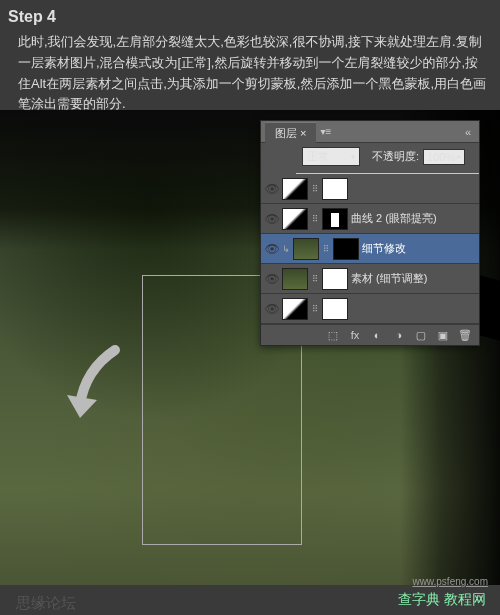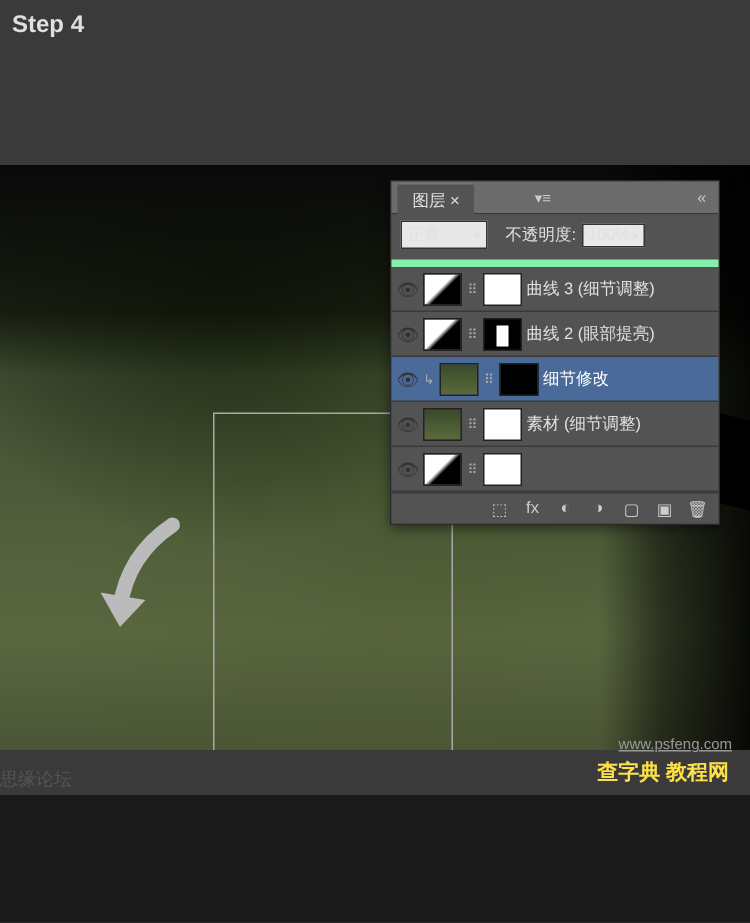--- a/index.html
+++ b/index.html
@@ -1,39 +1,39 @@
 <!DOCTYPE html>
 <html><head>
 <meta charset="utf-8">
 <style>
 * { margin: 0; padding: 0; box-sizing: border-box; }
 body { width: 500px; height: 615px; background: #1a1a1a; font-family: "Microsoft YaHei", sans-serif; overflow: hidden; position: relative; }
-.page { width: 500px; height: 530px; background: #3a3a3a; position: relative; }
+.page { width: 500px; height: 615px; background: #3a3a3a; position: relative; }
 .step-label { position: absolute; top: 8px; left: 8px; color: #e0e0e0; font-size: 16px; font-weight: bold; }
 .instructions { position: absolute; top: 32px; left: 18px; right: 10px; color: #dcdcdc; font-size: 13px; line-height: 1.6; }
 .canvas-area { position: absolute; top: 110px; left: 0; right: 0; bottom: 30px; background: linear-gradient(to bottom, #2a3520 0%, #3a4530 20%, #4a5838 50%, #5a6840 80%, #4a5535 100%); overflow: hidden; }
 .texture { position: absolute; inset: 0; background: 
   radial-gradient(ellipse at 30% 20%, rgba(20,30,10,0.8) 0%, transparent 40%),
   radial-gradient(ellipse at 70% 40%, rgba(60,80,40,0.5) 0%, transparent 50%),
   radial-gradient(ellipse at 50% 70%, rgba(80,90,50,0.4) 0%, transparent 60%);
 }
 .dark-top { position: absolute; top: 0; left: 0; right: 0; height: 140px; background: linear-gradient(to bottom, #0a0a0a 0%, rgba(10,15,5,0.7) 70%, transparent 100%); }
 .black-shape { position: absolute; top: 150px; left: 260px; width: 120px; height: 60px; background: #000; transform: skewY(-15deg); }
 .black-shape2 { position: absolute; top: 160px; right: 0; width: 80px; height: 60px; background: #000; transform: skewY(15deg); }
 .black-side { position: absolute; top: 0; right: 0; width: 100px; height: 100%; background: linear-gradient(to left, rgba(0,0,0,0.9) 0%, rgba(0,0,0,0.5) 60%, transparent 100%); }
 .selection-box { position: absolute; top: 165px; left: 142px; width: 160px; height: 270px; border: 1px solid #aaa; background: transparent; }
 .arrow { position: absolute; top: 230px; left: 55px; width: 80px; height: 100px; }
 .arrow svg { width: 100%; height: 100%; }
 
 .layers-panel { position: absolute; top: 120px; right: 20px; width: 220px; background: #535353; border: 1px solid #2a2a2a; box-shadow: 0 2px 8px rgba(0,0,0,0.5); font-size: 11px; color: #000; }
-.panel-header { display: flex; align-items: center; background: #6b6b6b; height: 22px; padding: 0 4px; border-bottom: 1px solid #3a3a3a; gap: 36px; }
+.panel-header { display: flex; align-items: center; background: #6b6b6b; height: 22px; padding: 0 4px; border-bottom: 1px solid #3a3a3a; }
 .panel-tab { background: #535353; padding: 3px 10px; color: #e0e0e0; font-size: 11px; border-top: 1px solid #777; margin-top: 2px; }
 .panel-close { margin-left: auto; color: #ccc; cursor: pointer; padding: 0 4px; }
 .panel-menu { color: #ccc; cursor: pointer; padding: 0 4px; font-size: 10px; }
-.panel-controls { background: #535353; padding: 4px 6px; border-bottom: 5px solid #86efac; }
+.panel-controls { background: #535353; padding: 4px 6px; border-bottom: 1px solid #86efac; margin-left: 35px; }
 .ctrl-row { display: flex; align-items: center; gap: 4px; margin-bottom: 3px; color: #e0e0e0; }
 .blend-select { background: #e8e8e8; border: 1px solid #333; padding: 1px 4px; font-size: 11px; width: 58px; display: flex; align-items: center; justify-content: space-between; }
 .opacity-label { font-size: 11px; margin-left: 8px; }
 .opacity-val { background: #e8e8e8; border: 1px solid #333; padding: 1px 3px; font-size: 11px; width: 42px; display: flex; align-items: center; justify-content: space-between; }
 .lock-icons { display: flex; gap: 3px; }
 .lock-icon { width: 14px; height: 14px; background: #888; border: 1px solid #555; display: flex; align-items: center; justify-content: center; font-size: 9px; }
 .layers-list { background: #535353; max-height: 200px; overflow: hidden; }
 .layer-row { display: flex; align-items: center; height: 30px; border-bottom: 1px solid #3a3a3a; padding: 2px 4px; gap: 3px; }
 .layer-row.selected { background: #4a6a9a; color: #fff; }
 .vis-icon { width: 14px; height: 14px; display: flex; align-items: center; justify-content: center; font-size: 12px; color: #333; }
@@ -43,30 +43,31 @@
 .layer-thumb.mask-black { background: #000; }
 .layer-thumb.mask-partial { background: #000; position: relative; }
 .layer-thumb.mask-partial::after { content: ''; position: absolute; left: 8px; top: 4px; width: 8px; height: 14px; background: #fff; }
 .layer-thumb.img { background: linear-gradient(to bottom, #3a4a2a, #5a6a3a); }
 .layer-link { width: 8px; font-size: 9px; color: #aaa; text-align: center; }
 .layer-name { font-size: 11px; color: #e0e0e0; white-space: nowrap; overflow: hidden; }
 .layer-row.selected .layer-name { color: #fff; }
 .panel-footer { display: flex; align-items: center; justify-content: flex-end; gap: 6px; padding: 3px 6px; background: #535353; border-top: 1px solid #3a3a3a; }
 .footer-icon { width: 16px; height: 14px; color: #ccc; font-size: 11px; display: flex; align-items: center; justify-content: center; cursor: pointer; }
 
-.watermark { position: absolute; bottom: 6px; right: 14px; color: #fde047; font-size: 14px; font-weight: bold; }
-.footer-text { position: absolute; bottom: 2px; left: 0; color: #555; font-size: 12px; text-align: right; }
+.watermark { position: absolute; bottom: 6px; right: 14px; color: #86efac; font-size: 14px; font-weight: normal; }
+.footer-text { position: absolute; bottom: 2px; left: 16px; color: #555; font-size: 15px; text-align: right; }
 .footer-url { position: absolute; bottom: 28px; right: 12px; color: #999; font-size: 10px; text-decoration: underline; }
 .chevron { font-size: 8px; }
 </style>
 </head>
 <body>
 
 <div class="page">
   <div class="step-label">Step 4</div>
+  <div class="instructions">此时,我们会发现,左肩部分裂缝太大,色彩也较深,很不协调,接下来就处理左肩.复制一层素材图片,混合模式改为[正常],然后旋转并移动到一个左肩裂缝较少的部分,按住Alt在两层素材之间点击,为其添加一个剪切蒙板,然后添加一个黑色蒙板,用白色画笔涂出需要的部分.</div>
 
   <div class="canvas-area">
     <div class="texture"></div>
     <div class="dark-top"></div>
     <div class="black-side"></div>
     <div class="black-shape"></div>
     <div class="black-shape2"></div>
     <div class="selection-box"></div>
     <div class="arrow">
       <svg viewBox="0 0 80 100">
@@ -94,21 +95,20 @@
             <span class="chevron">▸</span>
         </div>
       </div>
     </div>
     <div class="layers-list" id="layers-list">
         <div class="layer-row">
           <span class="vis-icon">👁</span>
           <div class="layer-thumb adj"></div>
           <span class="layer-link">⠿</span>
           <div class="layer-thumb mask"></div>
-          <span class="layer-name">曲线 3 (细节调整)</span>
         </div>
         <div class="layer-row">
           <span class="vis-icon">👁</span>
           <div class="layer-thumb adj"></div>
           <span class="layer-link">⠿</span>
           <div class="layer-thumb mask-partial"></div>
           <span class="layer-name">曲线 2 (眼部提亮)</span>
         </div>
         <div class="layer-row selected">
           <span class="vis-icon">👁</span>

